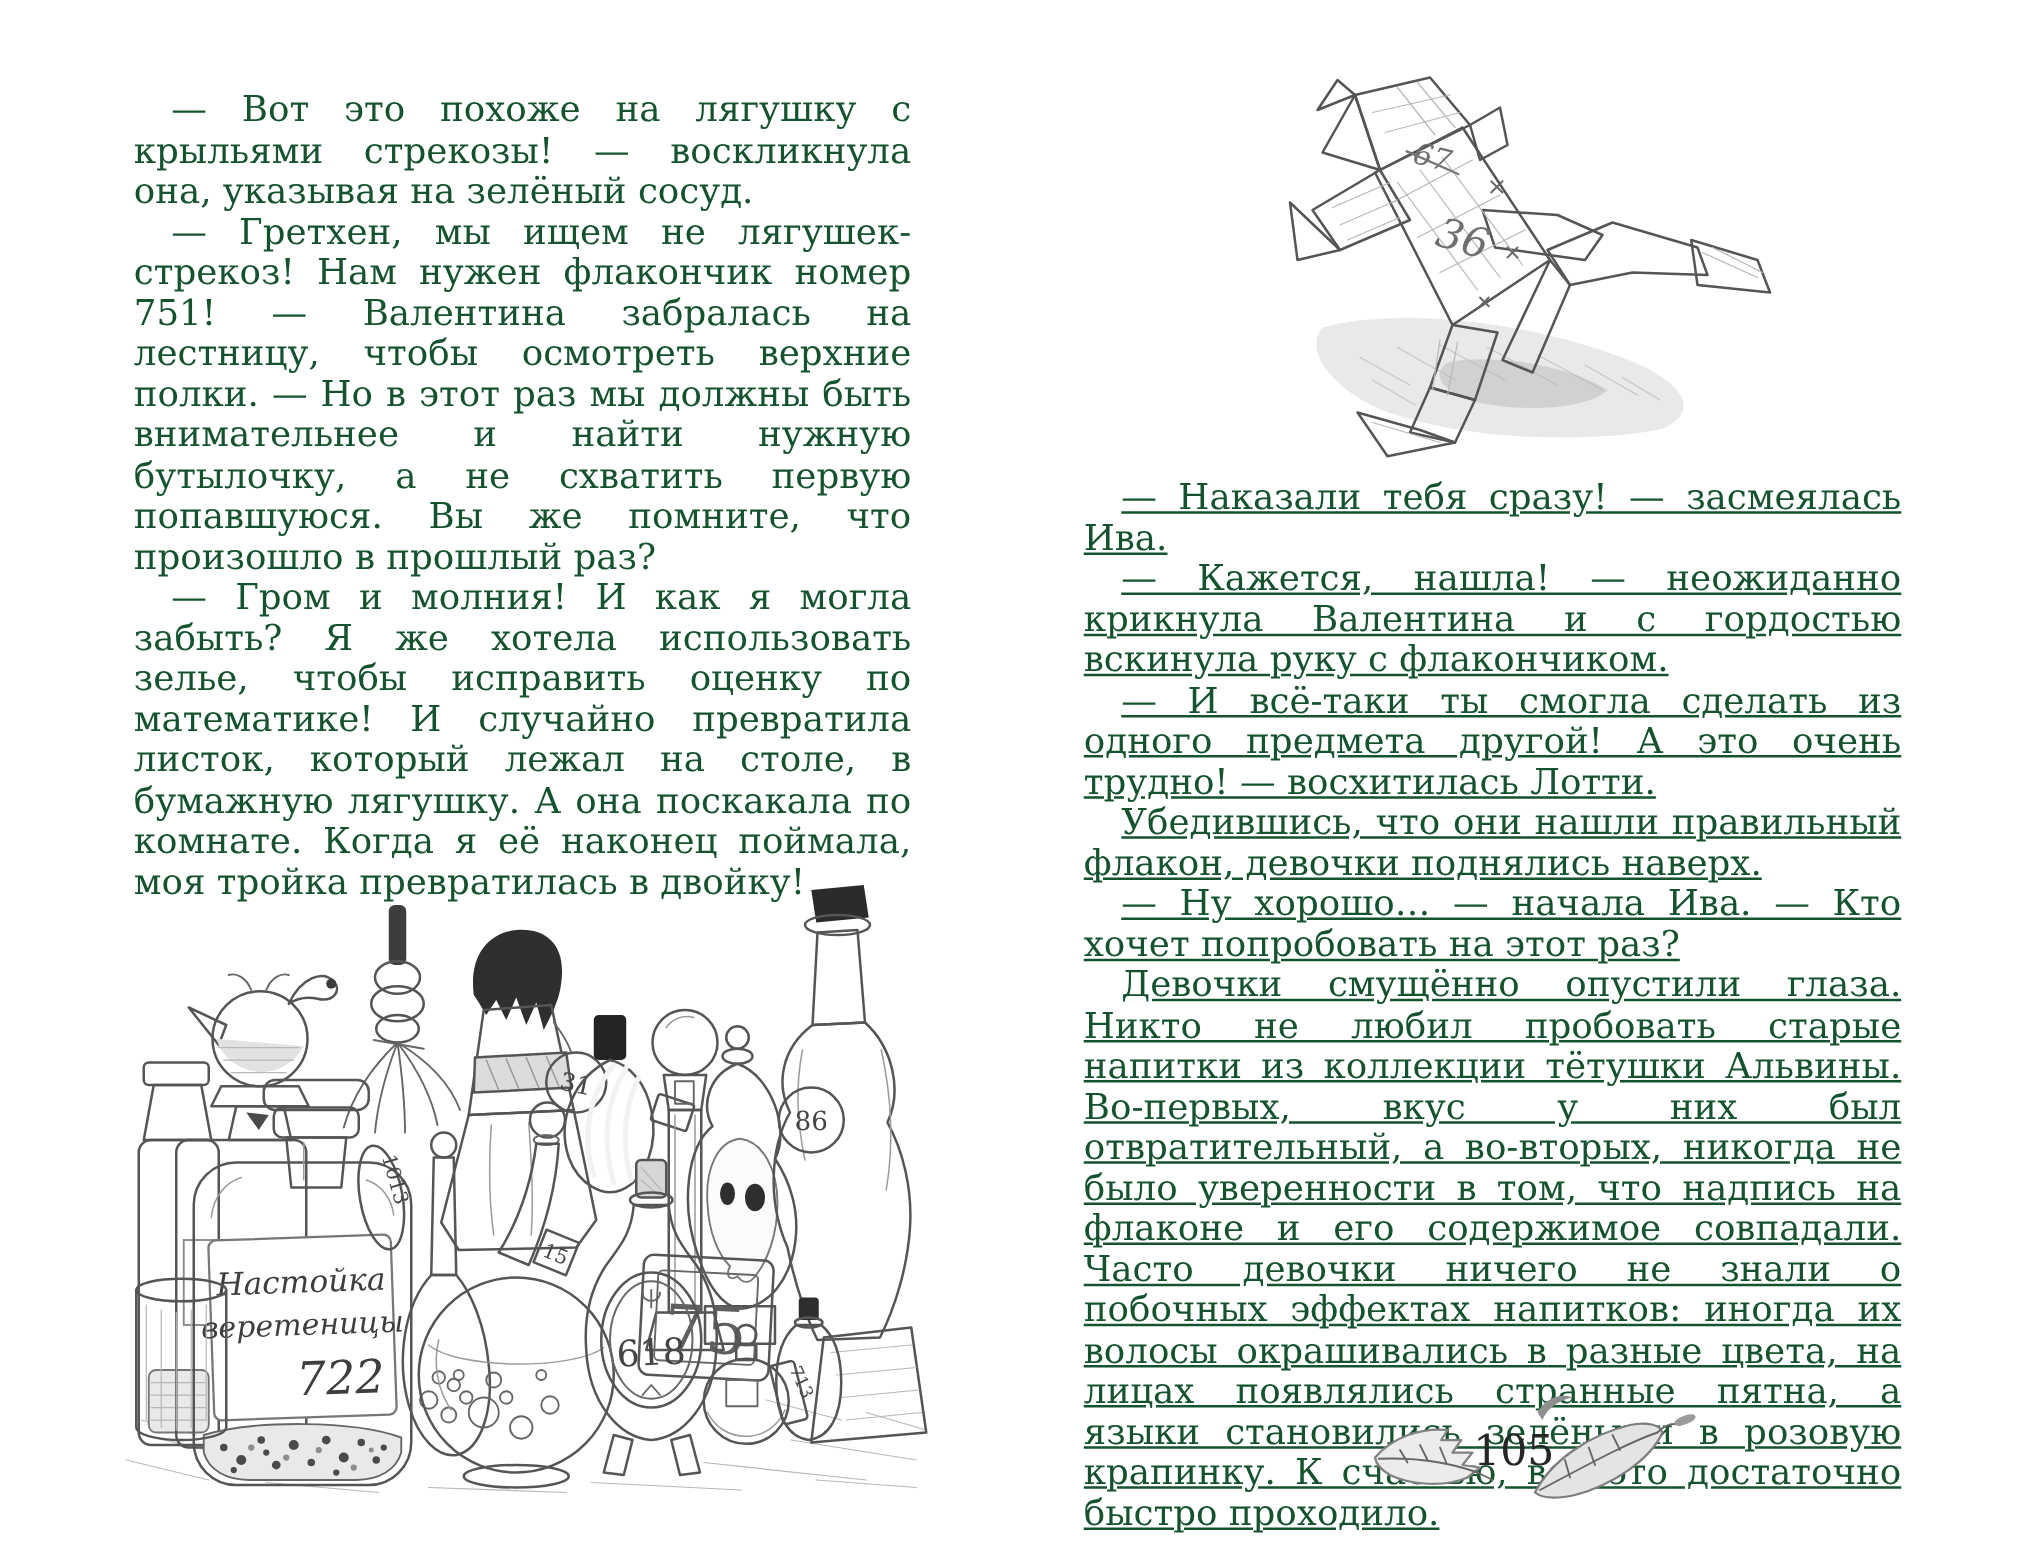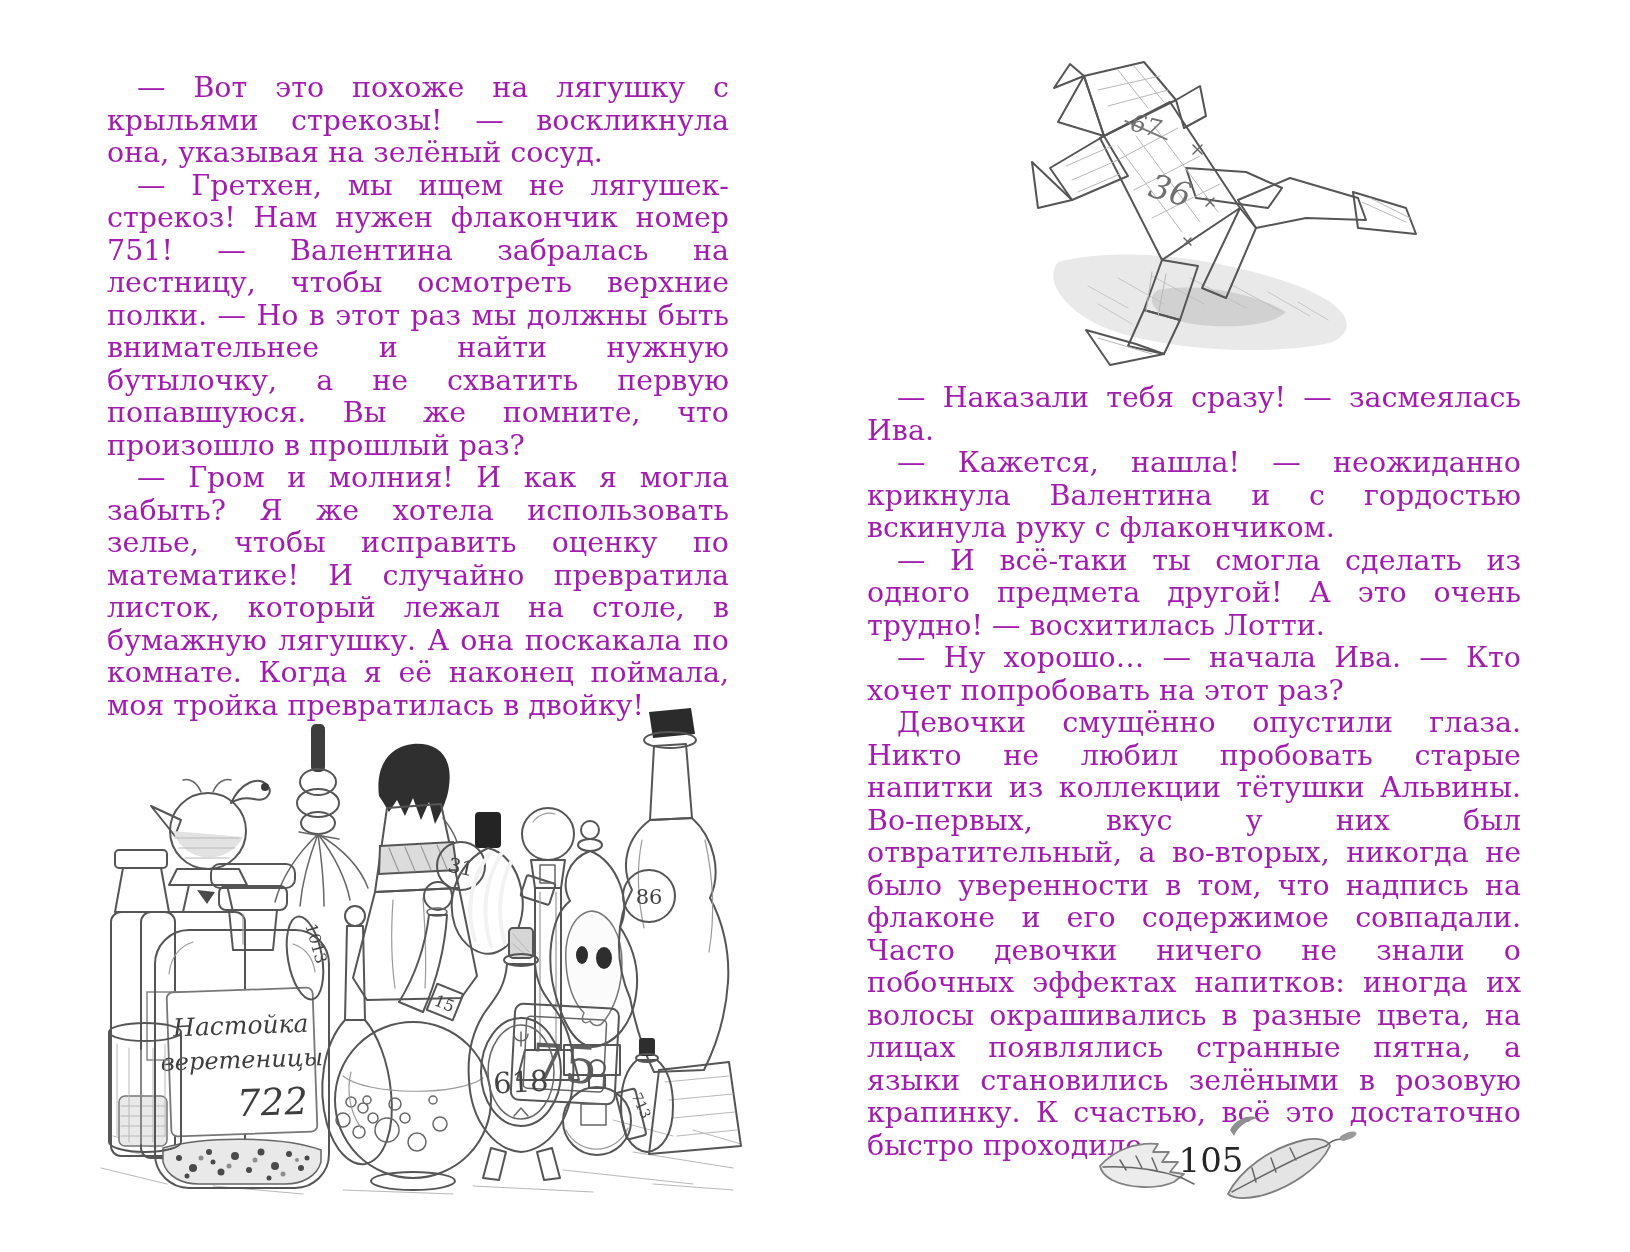--- a/index.html
+++ b/index.html
@@ -1,24 +1,24 @@
 <!DOCTYPE html>
 <html lang="ru"><head>
 <meta charset="utf-8">
 <style>
   html,body{margin:0;padding:0;background:#ffffff;}
   .spread{
     position:relative;width:1630px;height:1252px;background:#ffffff;overflow:hidden;
     font-family:"DejaVu Serif", serif;color:#191919;
   }
   .textcol{position:absolute;font-size:28.5px;line-height:32.5px;text-align:justify;
-    color:#a21caf;hyphens:auto;-webkit-hyphens:auto;}
+    color:#14532d;hyphens:auto;-webkit-hyphens:auto;}
   .textcol p{margin:0;text-indent:30px;}
   #left-text{left:107px;top:72px;width:622px;}
-  #right-text{left:867px;top:382px;width:654px;}
+  #right-text{left:867px;top:382px;width:654px;text-decoration:underline;}
   .illus{position:absolute;}
   #bottles-illus{left:93px;top:700px;width:654px;height:500px;}
   #frog-illus{left:938px;top:50px;width:504px;height:336px;}
   #page-footer{left:1070px;top:1100px;width:290px;height:140px;}
   svg text{font-family:"DejaVu Serif", serif;}
   .sk{fill:none;stroke:#555;stroke-width:2;stroke-linecap:round;stroke-linejoin:round;}
   .sk15{fill:none;stroke:#666;stroke-width:1.5;stroke-linecap:round;stroke-linejoin:round;}
   .shade{fill:none;stroke:#9a9a9a;stroke-width:1.2;stroke-linecap:round;}
   .hatch{fill:none;stroke:#b8b8b8;stroke-width:1;stroke-linecap:round;}
   .hand{font-style:italic;fill:#3e3e3e;}
@@ -293,20 +293,21 @@
     <text x="232" y="152" font-size="33" text-anchor="middle" class="mark" transform="rotate(16 232 142)">36</text>
     <g class="sk15" stroke="#8a8a8a">
       <path d="M255,95 l9,9 M264,95 l-9,9 M268,148 l8,8 M276,148 l-8,8 M246,188 l7,7 M253,188 l-7,7"></path>
     </g>
   </svg>
 
   <div id="right-text" class="textcol">
     <p>— Наказали тебя сразу! — засмеялась Ива.</p>
     <p>— Кажется, нашла! — неожиданно крикнула Валентина и с гордостью вскинула руку с флакончиком.</p>
     <p>— И всё-таки ты смогла сделать из одного предмета другой! А это очень трудно! — восхитилась Лотти.</p>
+    <p>Убедившись, что они нашли правильный флакон, девочки поднялись наверх.</p>
     <p>— Ну хорошо… — начала Ива. — Кто хочет попробовать на этот раз?</p>
     <p>Девочки смущённо опустили глаза. Никто не любил пробовать старые напитки из коллекции тётушки Альвины. Во-первых, вкус у них был отвратительный, а во-вторых, никогда не было уверенности в том, что надпись на флаконе и его содержимое совпадали. Часто девочки ничего не знали о побочных эффектах напитков: иногда их волосы окрашивались в разные цвета, на лицах появлялись странные пятна, а языки становились зелёными в розовую крапинку. К счастью, всё это достаточно быстро проходило.</p>
   </div>
 
   <svg id="page-footer" class="illus" viewBox="0 0 290 140">
     <g>
       <path d="M30,66 C44,50 66,42 88,44 L83,52 L99,52 L92,62 L108,62 L100,72 L114,74 L104,82 C86,90 58,88 42,80 C35,76 31,72 30,66 Z" fill="#ececec" stroke="#828282" stroke-width="1.8" stroke-linejoin="round"></path>
       <path class="sk15" stroke="#828282" d="M33,67 C58,66 84,68 112,78 M50,60 l6,10 M66,56 l6,12 M82,58 l5,12"></path>
       <path class="sk15" stroke="#828282" d="M112,78 L124,84"></path>
     </g>

